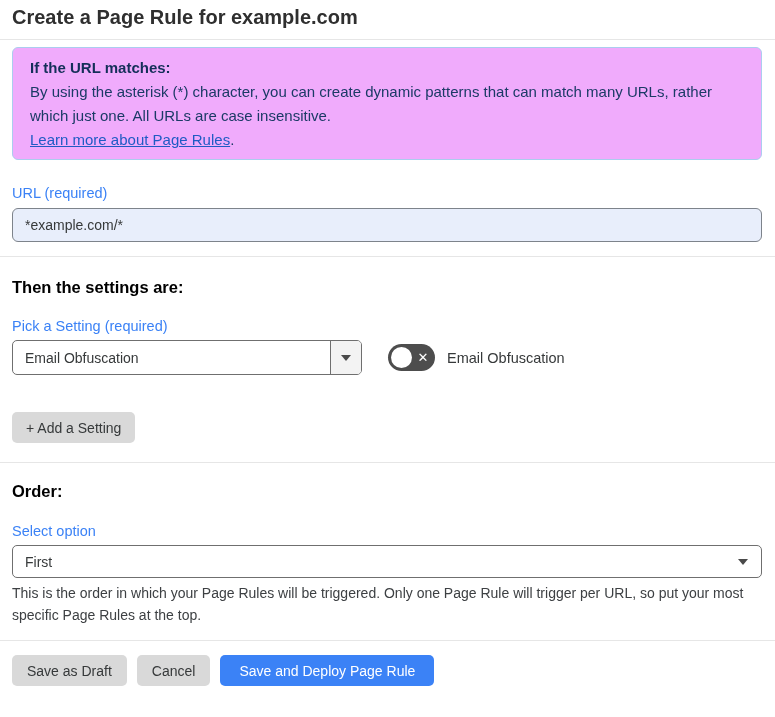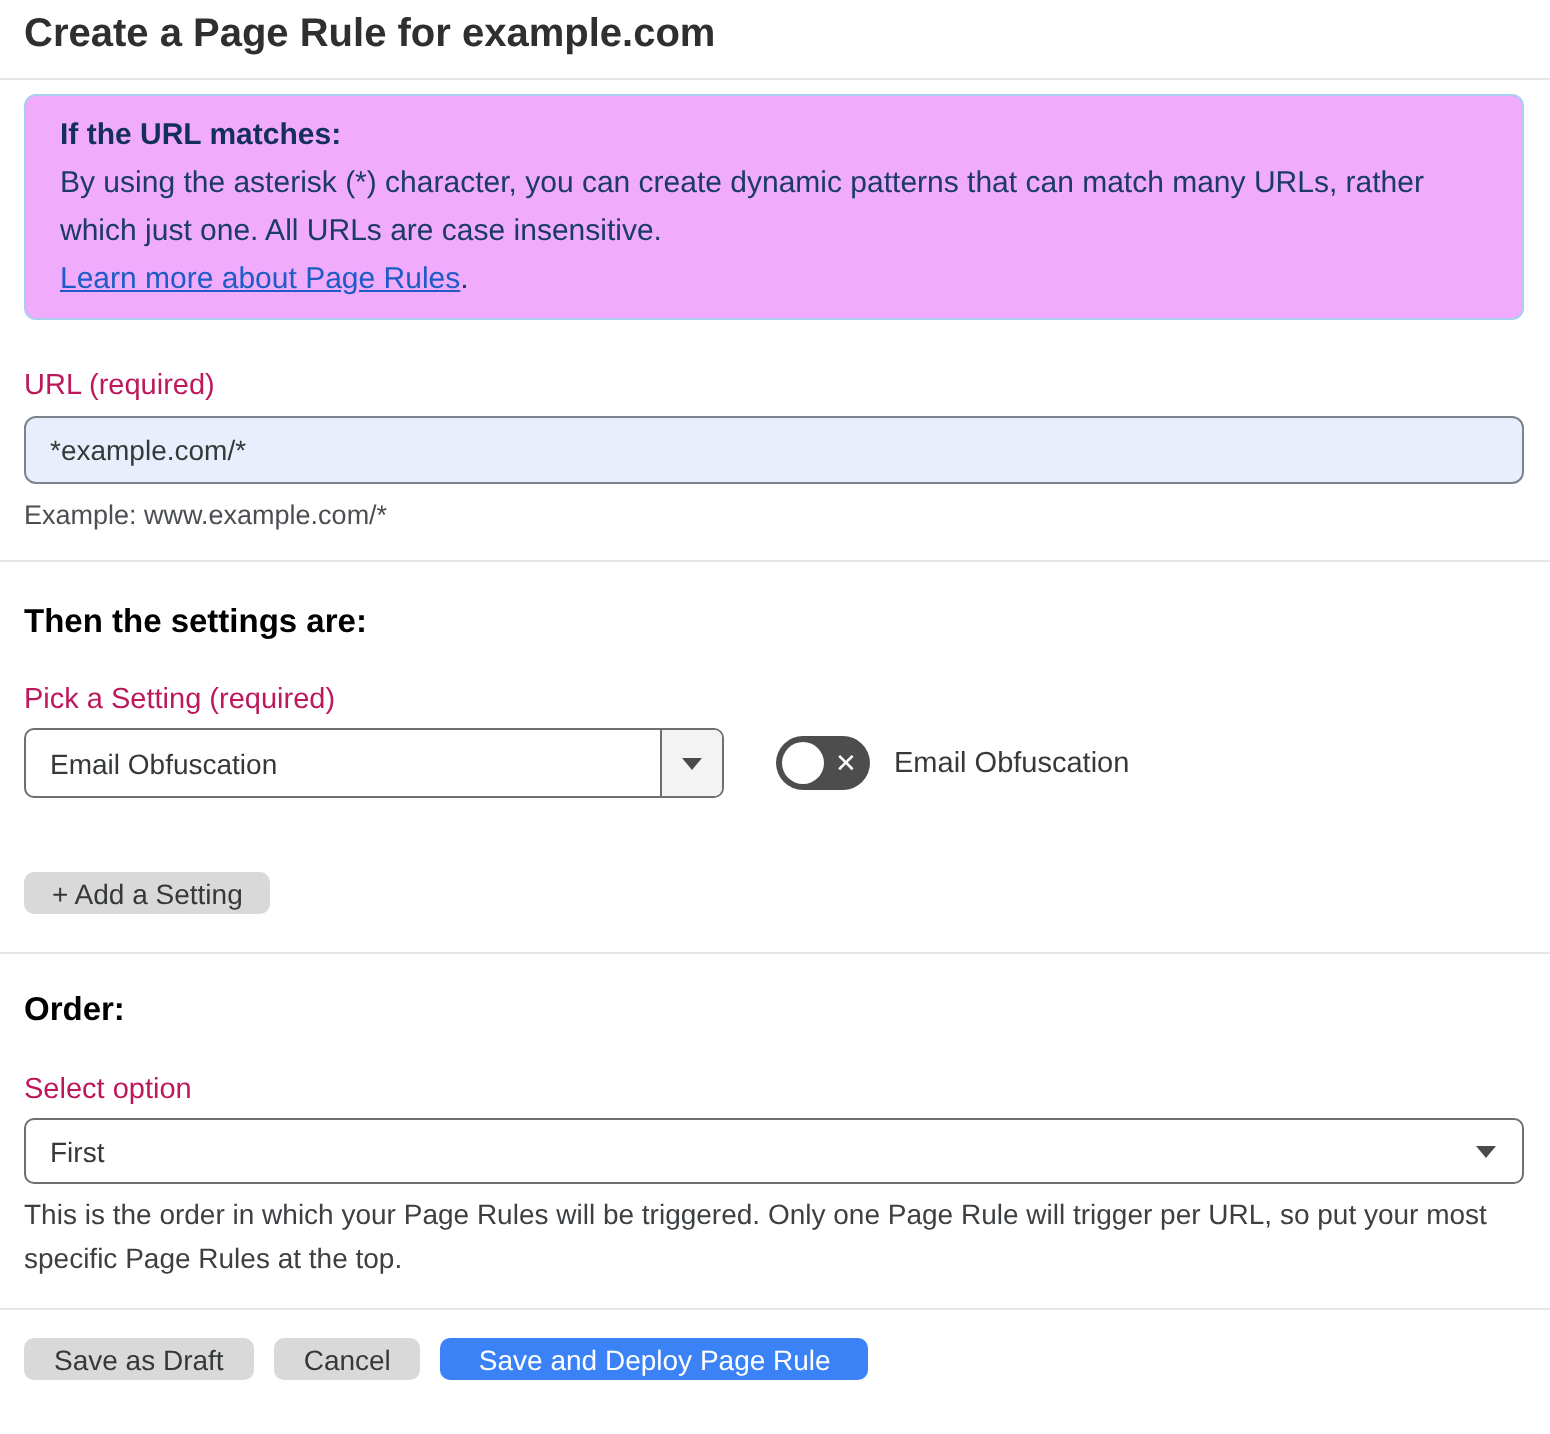--- a/index.html
+++ b/index.html
@@ -44,21 +44,21 @@
     color: #1f5bc4;
     text-decoration: underline;
     cursor: pointer;
   }
   .info-link-line span { color: #1b3a66; }
 
   .field-label {
     margin-top: 25px;
     font-size: 14.5px;
     line-height: 17px;
-    color: #be185d;
+    color: #3b82f6;
   }
   .url-input {
     display: block;
     margin-top: 6px;
     width: 100%;
     height: 34px;
     background: #e8eefb;
     border: 1px solid #7d838b;
     border-radius: 6px;
     padding: 0 12px;
@@ -155,21 +155,21 @@
   .toggle-label {
     margin-left: 12px;
     font-size: 14.5px;
     color: #36393a;
   }
 
   .btn {
     display: inline-flex;
     align-items: center;
     justify-content: center;
-    height: 21px;
+    height: 31px;
     border: none;
     border-radius: 5px;
     font-family: "Liberation Sans", "DejaVu Sans", sans-serif;
     font-size: 14px;
     cursor: pointer;
   }
   .btn-gray { background: #d9d9d9; color: #36393a; }
   .btn-blue { background: #3b82f6; color: #ffffff; }
   .add-setting-btn { margin-top: 37px; padding: 0 14px; }
 
@@ -208,21 +208,20 @@
   <div class="info-box">
     <div class="info-heading">If the URL matches:</div>
     <div class="info-body">By using the asterisk (*) character, you can create dynamic patterns that can match many URLs, rather which just one. All URLs are case insensitive.</div>
     <div class="info-link-line">
       <a>Learn more about Page Rules</a><span>.</span>
     </div>
   </div>
 
   <div class="field-label">URL (required)</div>
   <input class="url-input" type="text" value="*example.com/*" style="">
-  <div class="helper-text">Example: www.example.com/*</div>
 
   <div class="divider d2"></div>
 
   <h2 class="section-heading">Then the settings are:</h2>
 
   <div class="field-label" style="margin-top:21px">Pick a Setting (required)</div>
 
   <div class="controls-row">
     <div class="custom-select setting-select">
       <span class="select-value">Email Obfuscation</span>

